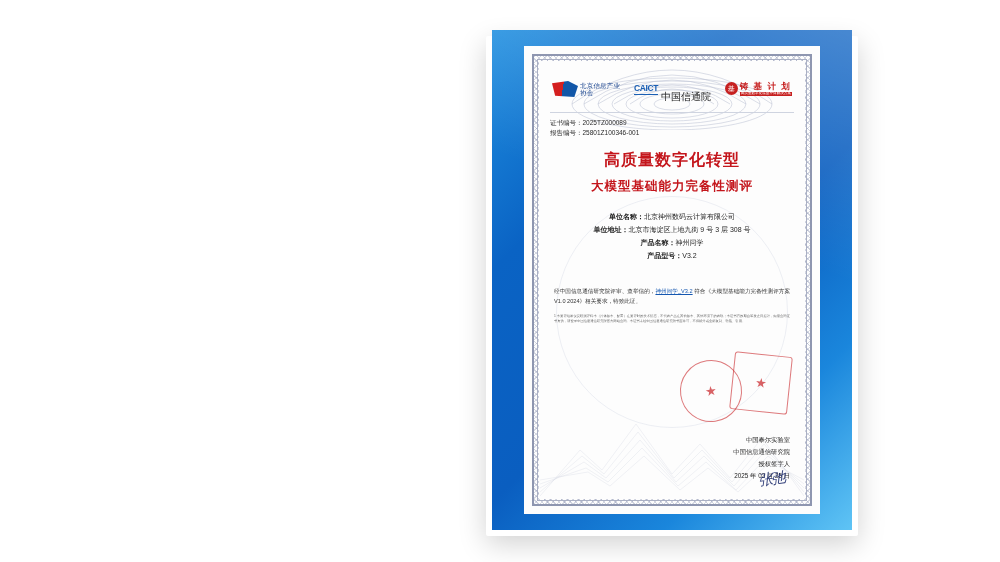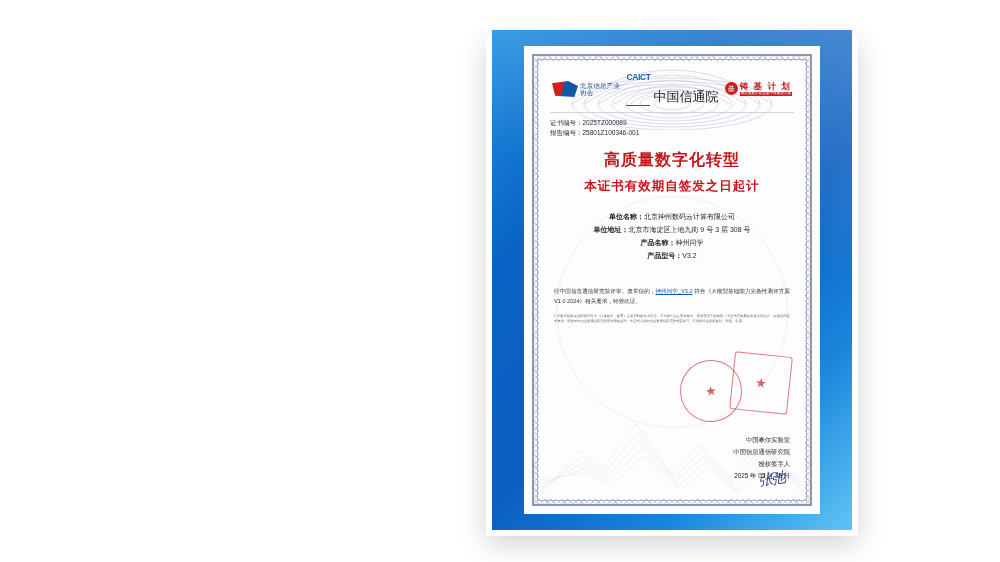--- a/index.html
+++ b/index.html
@@ -139,32 +139,33 @@
   }
   .logo-left .cn {
     font-size: 6.5px;
     color: #14408c;
     letter-spacing: 0.2px;
     line-height: 1.15;
     white-space: nowrap;
   }
   .logo-mid {
     display: flex;
+    align-items: center;
     gap: 3px;
   }
   .logo-mid .caict {
     font-size: 8.5px;
     font-weight: bold;
     color: #1a5fb4;
     letter-spacing: -0.4px;
     border-bottom: 1.5px solid #1a5fb4;
     padding-bottom: 1px;
   }
   .logo-mid .caict-cn {
-    font-size: 13px;
+    font-size: 10px;
     color: #222;
     white-space: nowrap;
     margin-top: 16px;
   }
   .logo-right {
     display: flex;
     align-items: center;
     gap: 2px;
   }
   .logo-right .circ {
@@ -412,21 +413,21 @@
 
       <div class="meta-line">
         <span>证书编号：</span><span>2025TZ000089</span>
       </div>
       <div class="meta-line">
         <span>报告编号：</span><span>25801Z100346-001</span>
       </div>
 
       <div class="title-block">
         <div class="title-1">高质量数字化转型</div>
-        <div class="title-2">本证书有效期自签发之日起计</div>
+        <div class="title-2">大模型基础能力完备性测评</div>
       </div>
 
       <div class="fields">
         <div class="field">
           <b>单位名称：</b><span>北京神州数码云计算有限公司</span>
         </div>
         <div class="field">
           <b>单位地址：</b><span>北京市海淀区上地九街 9 号 3 层 308 号</span>
         </div>
         <div class="field">

